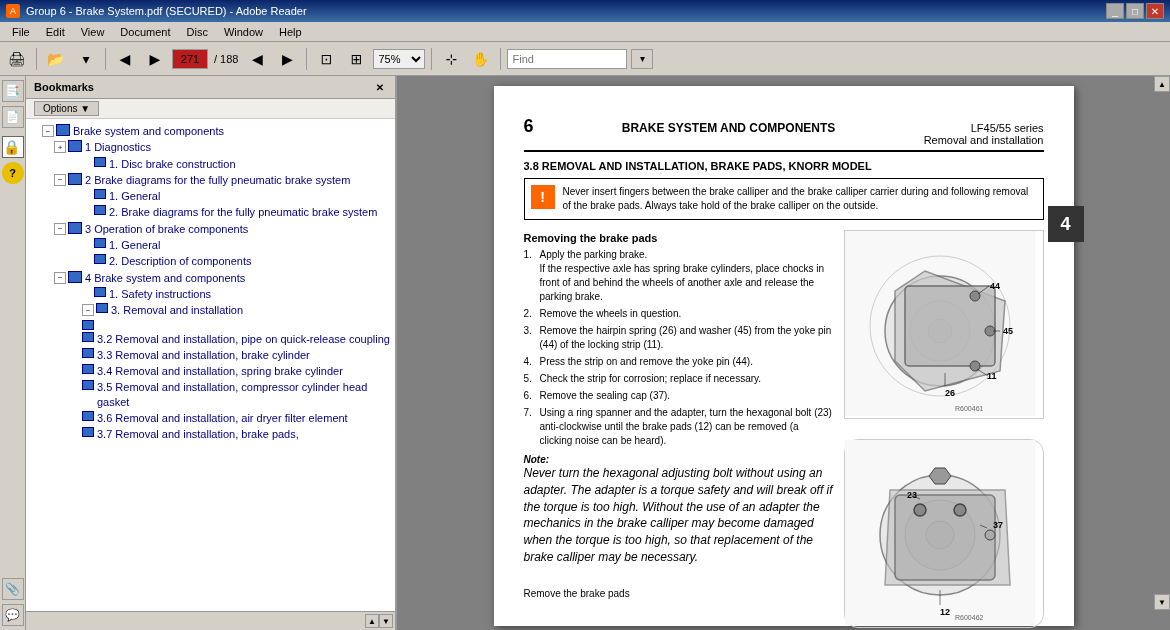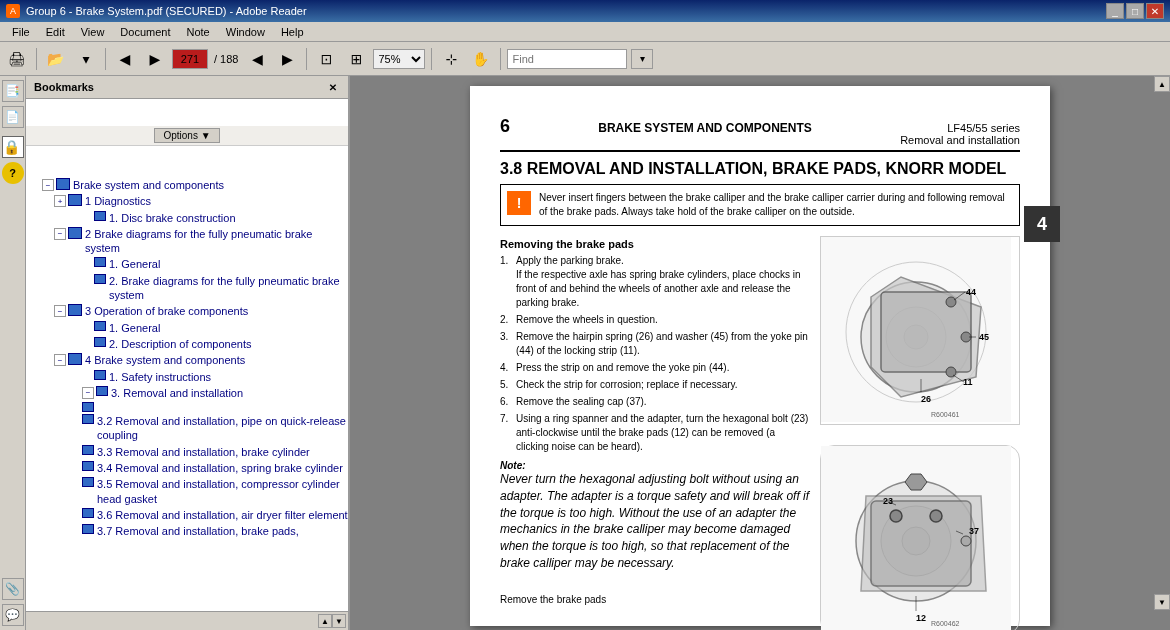--- a/index.html
+++ b/index.html
@@ -92,47 +92,46 @@
     }
     .side-btn {
       width: 22px; height: 22px; background: #d4d0c8; border: 1px solid #999;
       display: flex; align-items: center; justify-content: center; cursor: pointer; font-size: 12px;
       position: relative;
     }
     .side-btn.active { background: #fff; border-color: #666; }
 
     
     .bookmarks-panel {
-      width: 324px;
+      width: 371px;
       background: white;
       border-right: 2px solid #999;
       display: flex;
       flex-direction: column;
       font-size: 11px;
-      gap: 27px;
     }
     .bookmarks-header {
       background: #d4d0c8;
       padding: 4px 8px;
       display: flex;
       align-items: center;
       justify-content: space-between;
       border-bottom: 1px solid #999;
       font-weight: bold;
       font-size: 11px;
     }
     .bookmarks-header-left { display: flex; align-items: center; gap: 4px; }
     .close-panel-btn { width: 14px; height: 14px; cursor: pointer; font-size: 10px; display: flex; align-items: center; justify-content: center; }
 
     .bookmarks-toolbar {
       background: #f0eeea;
-      padding: 2px 22px;
+      padding: 2px 8px;
       display: flex;
       align-items: center;
-      justify-content: center;
+      justify-content: flex-start;
       border-bottom: 1px solid #ccc;
     }
     .options-btn {
       background: #d4d0c8; border: 1px solid #999; padding: 1px 8px; font-size: 10px; cursor: pointer;
     }
 
     .bookmarks-content {
       overflow-y: auto;
       flex: 1;
       padding: 4px 0;
@@ -187,21 +186,21 @@
       border-bottom: 2px solid #000;
       padding-bottom: 4px;
       margin-bottom: 6px;
     }
     .pdf-page-num { font-size: 18px; font-weight: bold; color: #000; }
     .pdf-title-right { font-size: 12px; font-weight: bold; text-align: center; flex: 1; margin: 0 10px; }
     .pdf-series { font-size: 11px; color: #000; }
     .pdf-subtitle-right { font-size: 11px; color: #000; text-align: right; }
 
     .pdf-section-title {
-      font-size: 16px;
+      font-size: 11px;
       font-weight: bold;
       margin: 8px 0 6px 0;
       color: #000;
     }
 
     .warning-box {
       display: flex;
       align-items: flex-start;
       border: 1px solid #000;
       padding: 6px;
@@ -273,21 +272,21 @@
     <div class="title-btn maximize">□</div>
     <div class="title-btn close">✕</div>
   </div>
 </div>
 
 <div class="menu-bar">
   <span class="menu-item">File</span>
   <span class="menu-item">Edit</span>
   <span class="menu-item">View</span>
   <span class="menu-item">Document</span>
-  <span class="menu-item">Note</span>
+  <span class="menu-item">Disc</span>
   <span class="menu-item">Window</span>
   <span class="menu-item">Help</span>
 </div>
 
 <div class="toolbar">
   <button class="toolbar-btn" title="Print">🖨</button>
   <div class="toolbar-sep"></div>
   <button class="toolbar-btn" title="Open">📂</button>
   <button class="toolbar-btn" title="Navigation">▾</button>
   <div class="toolbar-sep"></div>

